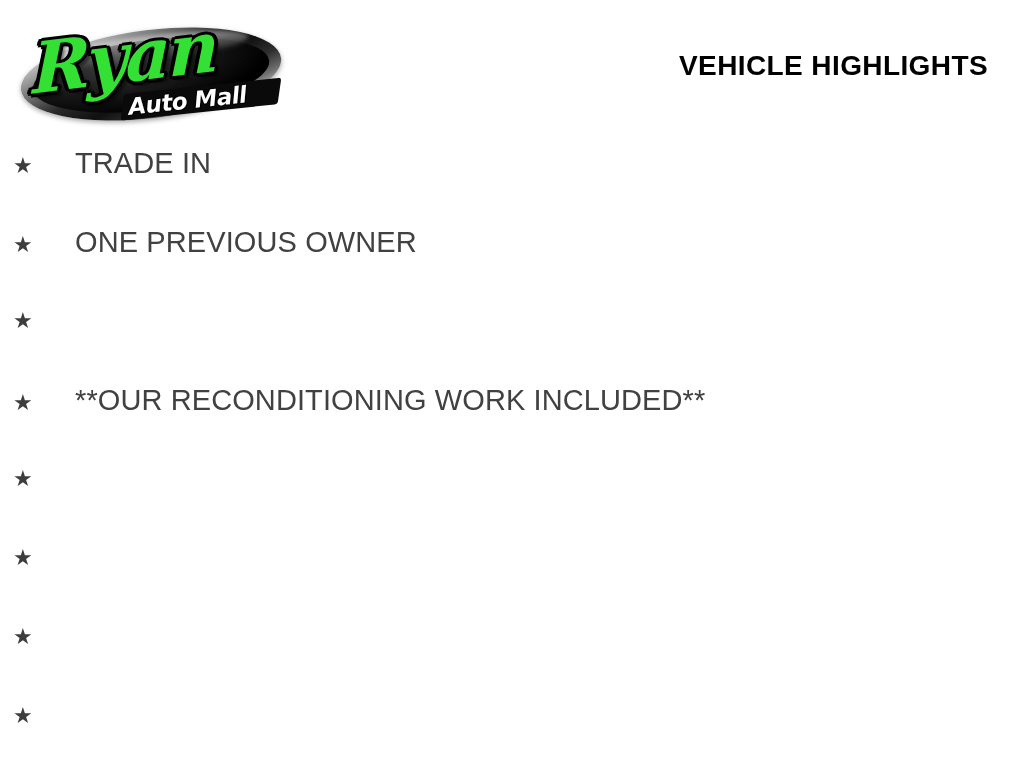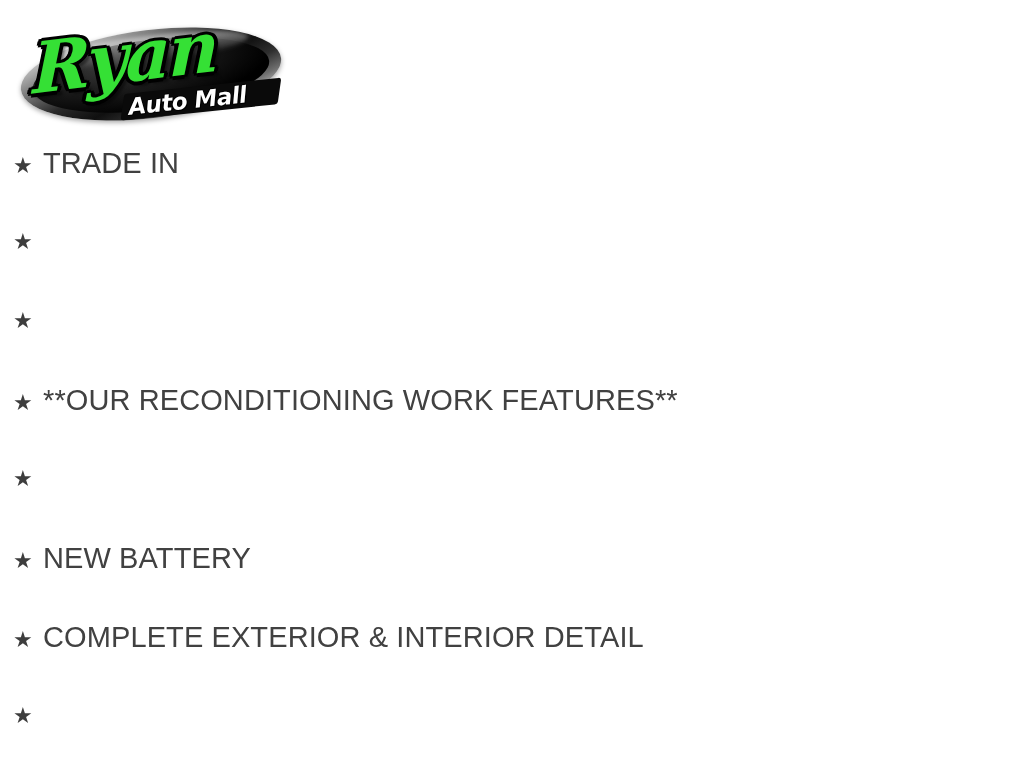--- a/index.html
+++ b/index.html
@@ -184,67 +184,68 @@
   }
   .highlight-text {
     flex: 0 1 auto;
     font-family: "Liberation Sans", sans-serif;
     font-weight: 400;
     font-size: 29px;
     line-height: 30px;
     color: #414141;
     white-space: nowrap;
     letter-spacing: 0.1px;
+    margin-left: 32px;
   }
 </style>
 </head>
 <body>
 
 <div id="page">
 
   <div id="header">
 
     <div id="logo">
       <div class="logo-oval"></div>
       <div class="logo-oval-inner"></div>
       <div class="logo-oval-gloss"></div>
       <div class="logo-ryan">Ryan</div>
       <div class="logo-automall-wrap">
         <div class="logo-automall-bar"></div>
         <div class="logo-automall">Auto Mall</div>
       </div>
     </div>
 
+    <div id="page-title">VEHICLE HIGHLIGHTS</div>
 
   </div>
 
   <ul id="highlights-list">
     <li class="highlight-item">
       <span class="star-icon">★</span>
       <span class="highlight-text">TRADE IN</span>
     </li>
     <li class="highlight-item">
       <span class="star-icon">★</span>
-    </li>
-    <li class="highlight-item">
-      <span class="star-icon">★</span>
-    </li>
-    <li class="highlight-item">
-      <span class="star-icon">★</span>
-      <span class="highlight-text">**OUR RECONDITIONING WORK FEATURES**</span>
-    </li>
-    <li class="highlight-item">
-      <span class="star-icon">★</span>
-    </li>
-    <li class="highlight-item">
-      <span class="star-icon">★</span>
-      <span class="highlight-text">NEW BATTERY</span>
-    </li>
-    <li class="highlight-item">
-      <span class="star-icon">★</span>
-      <span class="highlight-text">COMPLETE EXTERIOR &amp; INTERIOR DETAIL</span>
+      <span class="highlight-text">ONE PREVIOUS OWNER</span>
+    </li>
+    <li class="highlight-item">
+      <span class="star-icon">★</span>
+    </li>
+    <li class="highlight-item">
+      <span class="star-icon">★</span>
+      <span class="highlight-text">**OUR RECONDITIONING WORK INCLUDED**</span>
+    </li>
+    <li class="highlight-item">
+      <span class="star-icon">★</span>
+    </li>
+    <li class="highlight-item">
+      <span class="star-icon">★</span>
+    </li>
+    <li class="highlight-item">
+      <span class="star-icon">★</span>
     </li>
     <li class="highlight-item">
       <span class="star-icon">★</span>
     </li>
   </ul>
 
 </div>
 
 </body></html>

